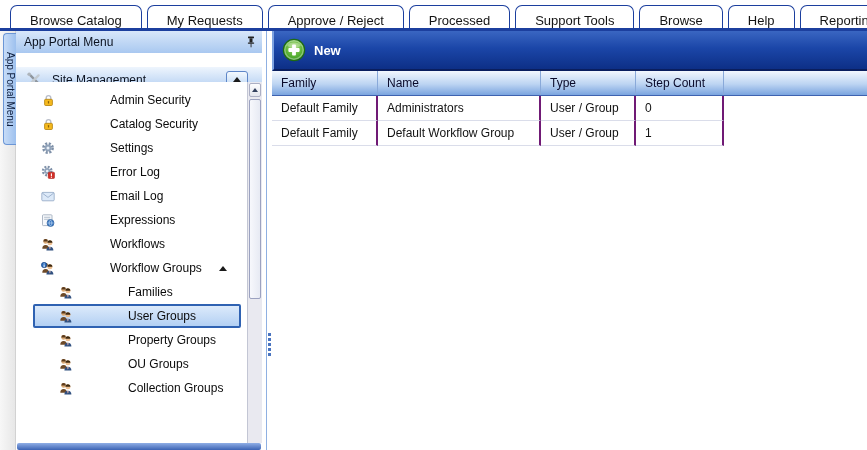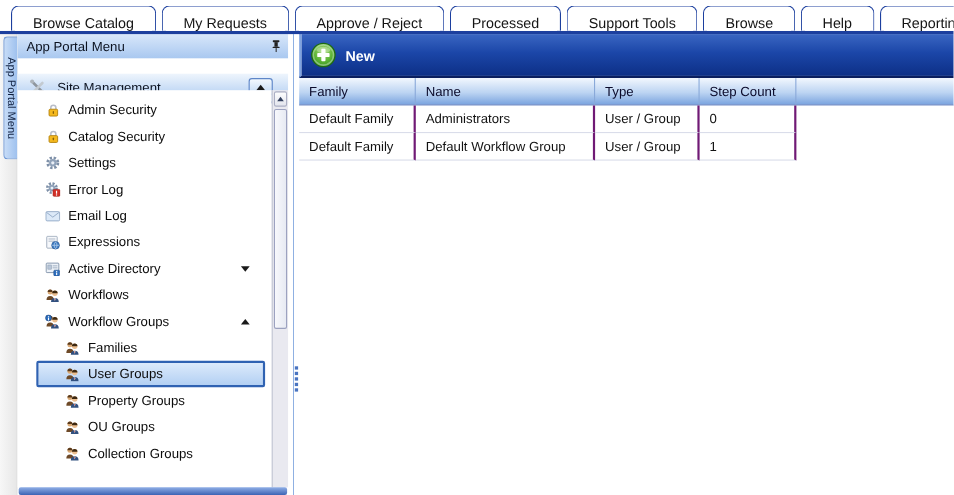--- a/index.html
+++ b/index.html
@@ -35,21 +35,21 @@
                   border:1px solid #5E86C8; border-radius:3px;
                   background:linear-gradient(#F4F9FE,#BFD8F4);
                   display:flex; align-items:center; justify-content:center; }
   .tri-up   { width:0; height:0; border-left:4px solid transparent; border-right:4px solid transparent; border-bottom:5px solid #1A1A1A; }
   .tri-down { width:0; height:0; border-left:4px solid transparent; border-right:4px solid transparent; border-top:5px solid #1A1A1A; }
   .tri-sm   { border-left-width:3px; border-right-width:3px; border-bottom-width:4px; border-bottom-color:#33405E; }
 
   .menu { position:absolute; left:0; top:51px; width:231px; height:361px; overflow:hidden;
           background:#fff; padding-top:6px; }
   .menu-item { height:24px; display:flex; align-items:center; margin:0 6px 0 17px; padding-left:5px;
-               font-size:12px; color:#0B0B0B; position:relative; border:2px solid transparent; }
+               font-size:12px; color:#0B0B0B; position:relative; border:2px solid transparent;gap:48px; }
   .menu-item.indent1 { padding-left:23px; }
   .menu-item.selected { border-color:#2F62B2; border-radius:2px;
                         background:linear-gradient(#DCEAFB,#B3D0F3); }
   .mi-icon { width:16px; display:flex; justify-content:center; margin-right:6px; flex:none; }
   .mi-arrow { position:absolute; right:12px; top:8px; }
 
   .sb-scroll { position:absolute; right:0; top:51px; width:15px; height:361px;
                background:#E9E9F0; border-left:1px solid #C3C6D4; }
   .sb-up { position:absolute; top:1px; left:1px; width:12px; height:14px;
            background:linear-gradient(#FDFDFE,#E3E5EE); border:1px solid #ABAFC4; border-radius:2px;
@@ -204,35 +204,20 @@
             <rect x="3.1" y="4.8" width="6.2" height="0.9" fill="#AEB9C8"></rect>
             <circle cx="9.5" cy="9" r="3.5" fill="#3E7BC4" stroke="#2A5A96" stroke-width="0.6"></circle>
             <path d="M 6.4 9 h 6.2 M 9.5 5.9 a 4.4 4.4 0 0 1 0 6.2 M 9.5 5.9 a 4.4 4.4 0 0 0 0 6.2" stroke="#CFE2F4" stroke-width="0.55" fill="none"></path>
           </svg>
         </span>
         <span>Expressions</span>
       </div>
       <div class="menu-item">
         <span class="mi-icon">
           <svg width="14" height="13" viewBox="0 0 14 13">
-            <rect x="1" y="1.2" width="11.5" height="8.6" rx="0.8" fill="#EDF2F8" stroke="#7C8EA6" stroke-width="0.8"></rect>
-            <rect x="2.5" y="2.9" width="3.2" height="3.8" fill="#B8C6D8" stroke="#8A9AAE" stroke-width="0.5"></rect>
-            <rect x="6.8" y="3.3" width="4.4" height="0.8" fill="#9AAABE"></rect>
-            <rect x="6.8" y="5.1" width="4.4" height="0.8" fill="#9AAABE"></rect>
-            <rect x="7.9" y="7.6" width="5.2" height="5.2" rx="0.9" fill="#2E6FBE" stroke="#1C4A85" stroke-width="0.5"></rect>
-            <rect x="10" y="8.4" width="1" height="1" fill="#fff"></rect>
-            <rect x="10" y="9.8" width="1" height="2.3" fill="#fff"></rect>
-          </svg>
-        </span>
-        <span>Active Directory</span>
-        <i class="mi-arrow tri-down"></i>
-      </div>
-      <div class="menu-item">
-        <span class="mi-icon">
-          <svg width="14" height="13" viewBox="0 0 14 13">
             <circle cx="4.6" cy="3.4" r="2.3" fill="#D9A873"></circle>
             <path d="M 2.3 3.4 A 2.3 2.3 0 0 1 6.9 3.4 Z" fill="#5A3A1C"></path>
             <path d="M 1.3 10.8 Q 1.3 7.1 4.6 7.1 Q 7.9 7.1 7.9 10.8 Z" fill="#6E4A28"></path>
             <circle cx="8.9" cy="4.7" r="2.5" fill="#ECBE8F"></circle>
             <path d="M 6.4 4.7 A 2.5 2.5 0 0 1 11.4 4.7 Z" fill="#3C2810"></path>
             <path d="M 5.4 12.6 Q 5.4 8.8 8.9 8.8 Q 12.4 8.8 12.4 12.6 Z" fill="#31507F"></path>
             <path d="M 8.9 8.9 L 8.1 9.6 L 8.9 11.6 L 9.7 9.6 Z" fill="#EDEDED"></path>
             <path d="M 8.9 9.3 L 8.55 9.8 L 8.9 11.3 L 9.25 9.8 Z" fill="#C0392B"></path>
           </svg>
         </span>

